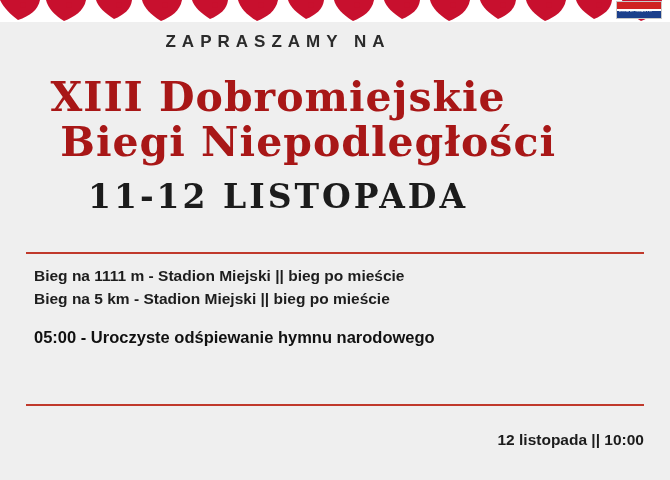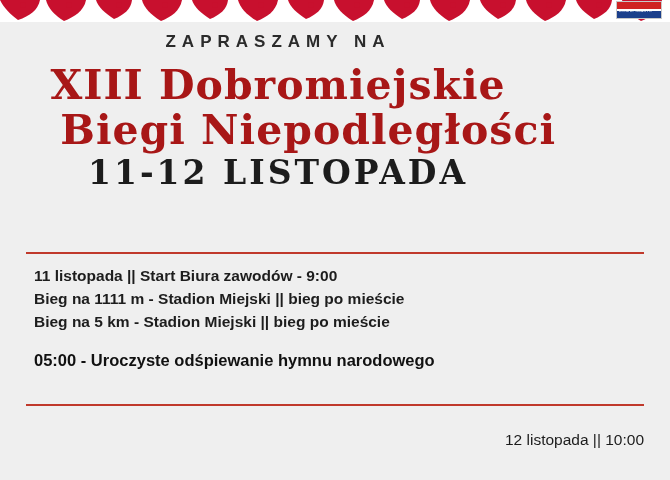--- a/index.html
+++ b/index.html
@@ -86,24 +86,25 @@
     color: #a81717;
     font-weight: bold;
     font-family: "DejaVu Serif", serif;
     line-height: 1.06;
     white-space: nowrap;
   }
   .title-line .big {
     font-size: 41px;
     letter-spacing: 1px;
   }
-  .title-1 { margin-top: 12px; }
+  .title-1 { margin-top: 24px; }
   .title-2 { margin-top: 2px; text-align: right; }
 
   .date-line {
+    margin-top: 12px;
     font-family: "DejaVu Serif", serif;
     font-weight: bold;
     font-size: 33px;
     letter-spacing: 3px;
     color: #1c1c1c;
   }
 
   
   .rule {
     position: absolute;
@@ -141,21 +142,21 @@
   
   .footer {
     position: absolute;
     right: 26px;
     top: 428px;
     text-align: right;
     color: #1c1c1c;
   }
   .footer-line {
     font-size: 15.5px;
-    font-weight: normal;
+    font-weight: bold;
     line-height: 23px;
     white-space: nowrap;
   }
 </style>
 </head>
 <body>
 
 <div class="top-banner">
   <svg class="banner-svg" viewBox="0 0 670 22" preserveAspectRatio="none">
     <rect x="0" y="0" width="670" height="22" fill="#ffffff"></rect>
@@ -207,21 +208,20 @@
   <div class="title-line title-2">
     <span class="big">Biegi Niepodległości</span>
   </div>
   <div class="date-line">11-12 LISTOPADA</div>
 </div>
 
 <div class="rule rule-top"></div>
 <div class="rule rule-mid"></div>
 
 <div class="details">
-  <div class="detail-line">11  listopada || Start Biura zawodów - 9:00</div>
   <div class="detail-line">Bieg na 1111 m - Stadion Miejski || bieg po mieście</div>
   <div class="detail-line">Bieg na 5 km - Stadion Miejski || bieg po mieście</div>
   <div class="anthem">05:00 - Uroczyste odśpiewanie hymnu narodowego</div>
 </div>
 
 <div class="footer">
   <div class="footer-line">12  listopada || 10:00</div>
 </div>
 
 </body></html>

